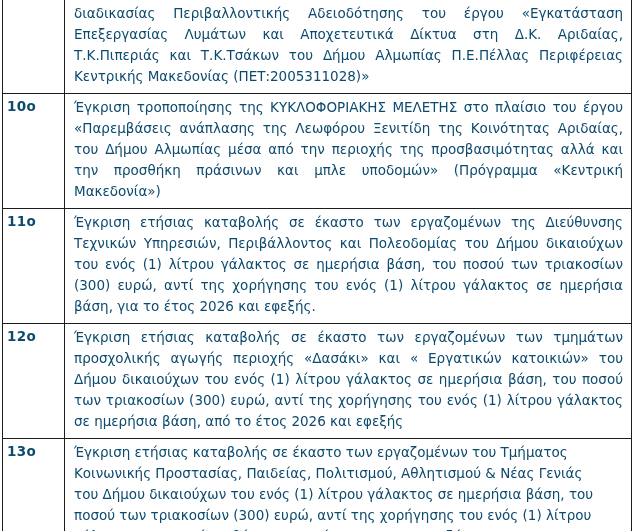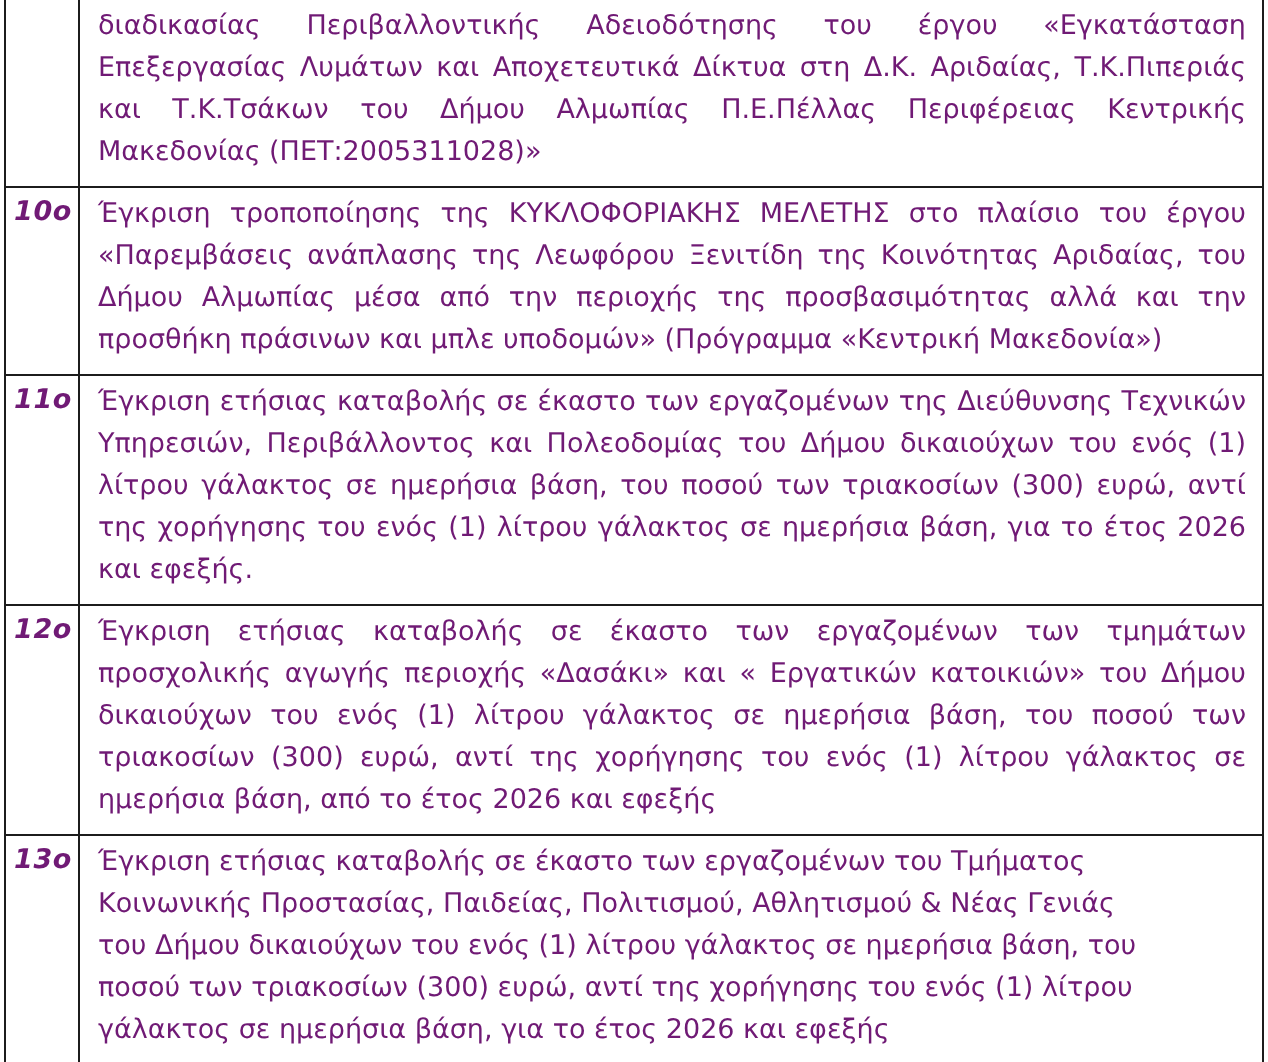--- a/index.html
+++ b/index.html
@@ -8,44 +8,43 @@
     padding: 0;
     background: #ffffff;
   }
   .page {
     position: relative;
     width: 634px;
     height: 531px;
     overflow: hidden;
     background: #ffffff;
     font-family: "DejaVu Sans", "Liberation Sans", sans-serif;
-    color: #701a75;
+    color: #0c4a6e;
   }
   table.agenda-table {
     position: absolute;
     left: 2px;
     top: 0;
     width: 630px;
     border-collapse: collapse;
     table-layout: fixed;
   }
   table.agenda-table td {
     border: 1.5px solid #1c1c1c;
     vertical-align: top;
     font-size: 13.5px;
     line-height: 21px;
   }
   
   tr.r0 td { border-top: none; }
   td.num {
-    width: 37px;
+    width: 62px;
     font-weight: bold;
     padding: 2px 2px 0 4px;
     letter-spacing: 0.3px;
-    font-style: italic;
   }
   td.txt {
     padding: 3px 8px 6px 9px;
   }
   td.txt.justify {
     text-align: justify;
     text-justify: inter-word;
   }
   td.txt.preline {
     white-space: pre-line;

